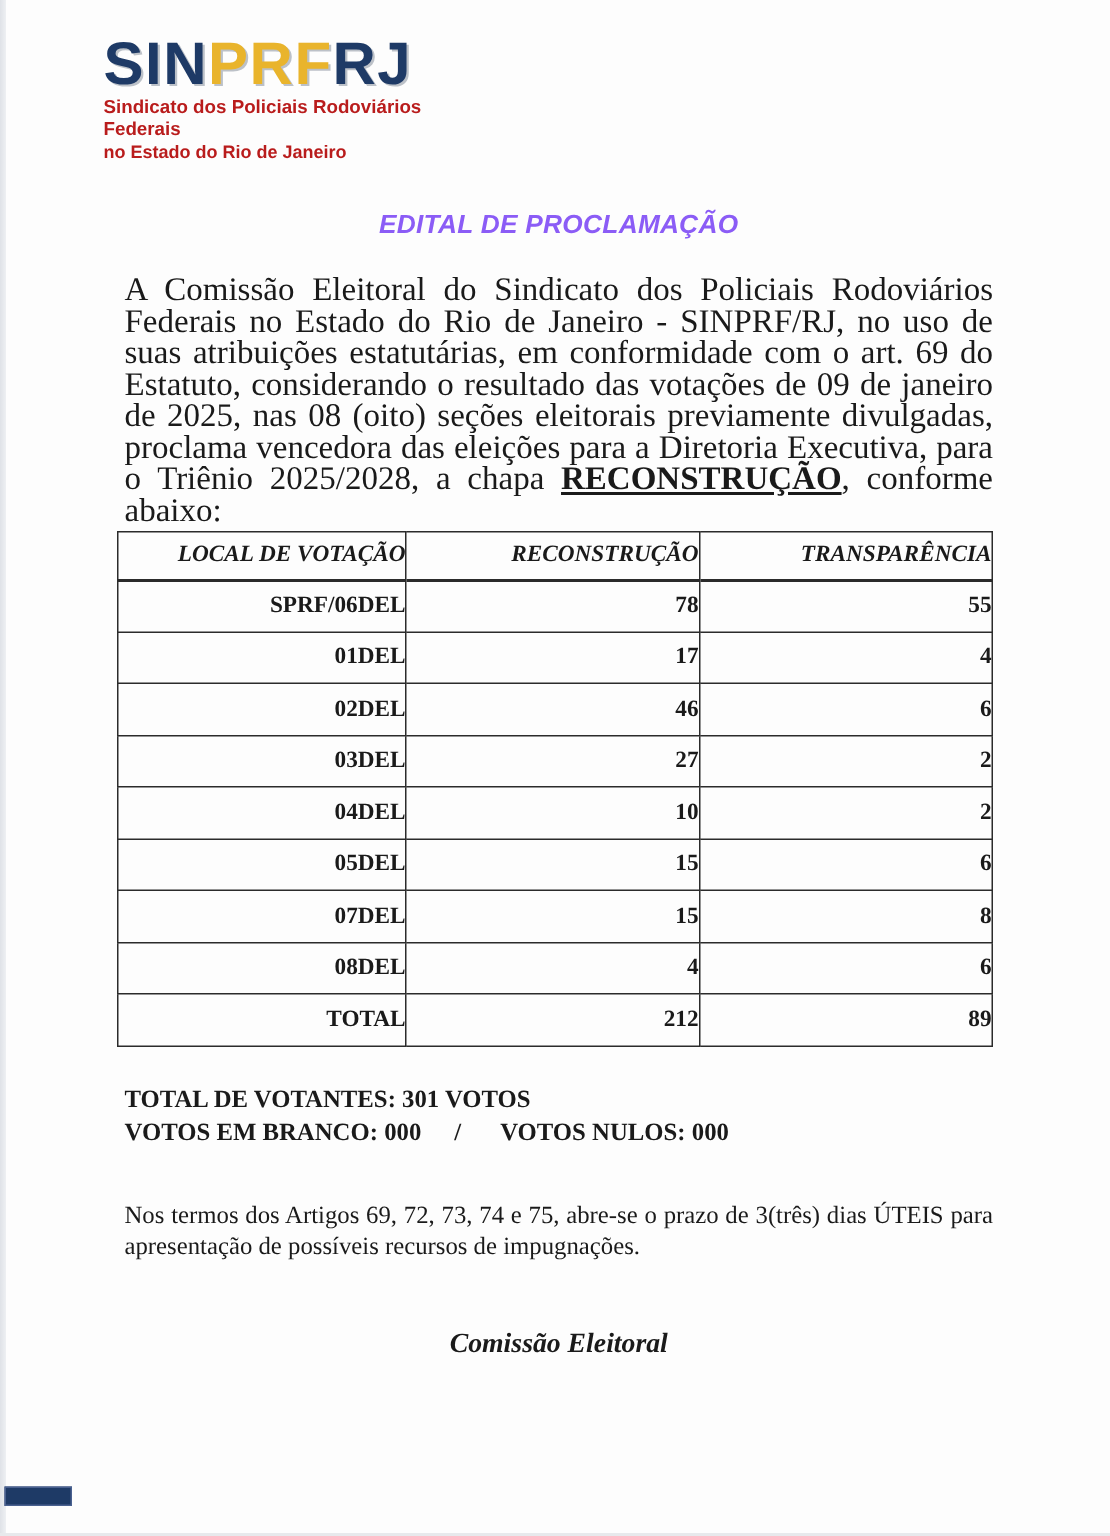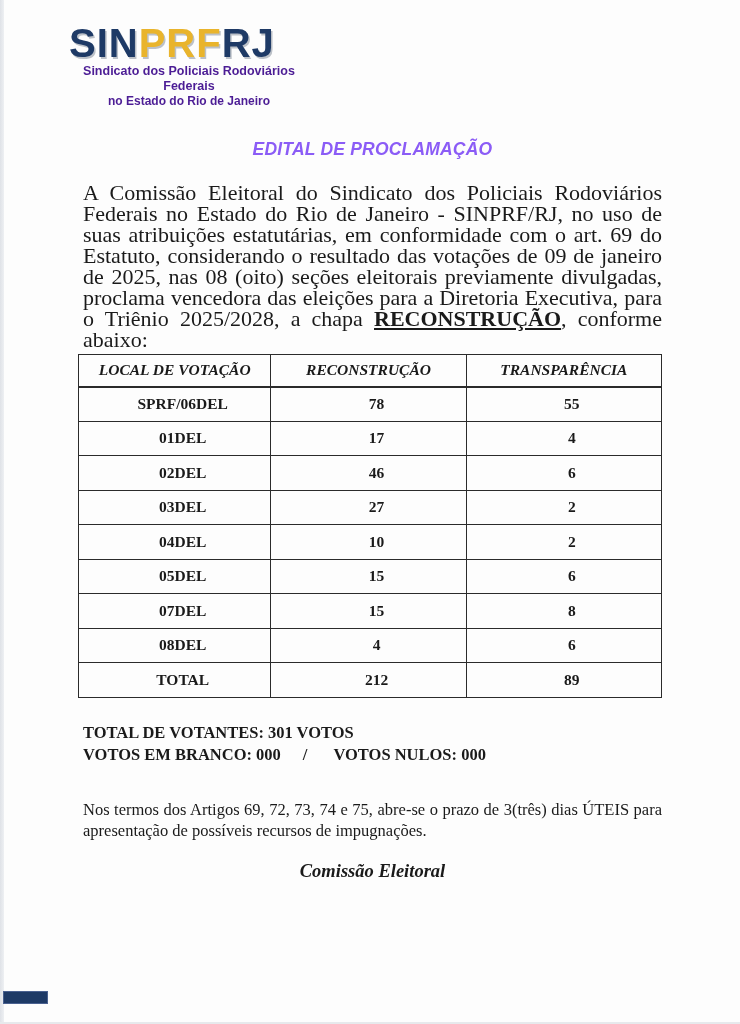--- a/index.html
+++ b/index.html
@@ -40,22 +40,21 @@
     line-height: 42px;
     letter-spacing: 1px;
     white-space: nowrap;
     text-shadow: 1.5px 1.5px 0 rgba(40,55,80,0.30);
   }
   .logo-sin, .logo-rj { color: #1e3a66; }
   .logo-prf { color: #e9b42c; }
   .logo-tagline {
     font-family: "Liberation Sans", sans-serif;
     font-weight: bold;
-    color: #4c1d95;
-    text-align: center;
+    color: #b91c1c;
     line-height: 15px;
   }
   .logo-tagline .line1 { font-size: 12.5px; }
   .logo-tagline .line2 { font-size: 12px; }
   
   .doc-title {
     margin-top: 30px;
     text-align: center;
     font-family: "Liberation Sans", sans-serif;
     font-weight: bold;
@@ -78,21 +77,21 @@
   
   table.results {
     margin-top: 4px;
     margin-left: -5px;
     width: 584px;
     border-collapse: collapse;
     table-layout: fixed;
   }
   table.results th, table.results td {
     border: 1.6px solid #2b2b2b;
-    text-align: center;
+    text-align: right;
     vertical-align: middle;
     font-size: 15.5px;
     font-weight: bold;
   }
   table.results th {
     height: 32px;
     font-style: italic;
     border-bottom-width: 2px;
   }
   table.results td { height: 34.5px; padding-left: 16px; }
@@ -109,21 +108,21 @@
   .totals .sep { margin: 0 26px 0 22px; }
   
   .closing {
     margin-top: 33px;
     font-size: 16.5px;
     line-height: 21.5px;
     text-align: justify;
   }
   
   .signature {
-    margin-top: 19px;
+    margin-top: 44px;
     text-align: center;
     font-weight: bold;
     font-style: italic;
     font-size: 18.5px;
   }
   
   .footer-bar {
     position: absolute;
     left: 3px;
     top: 991px;

